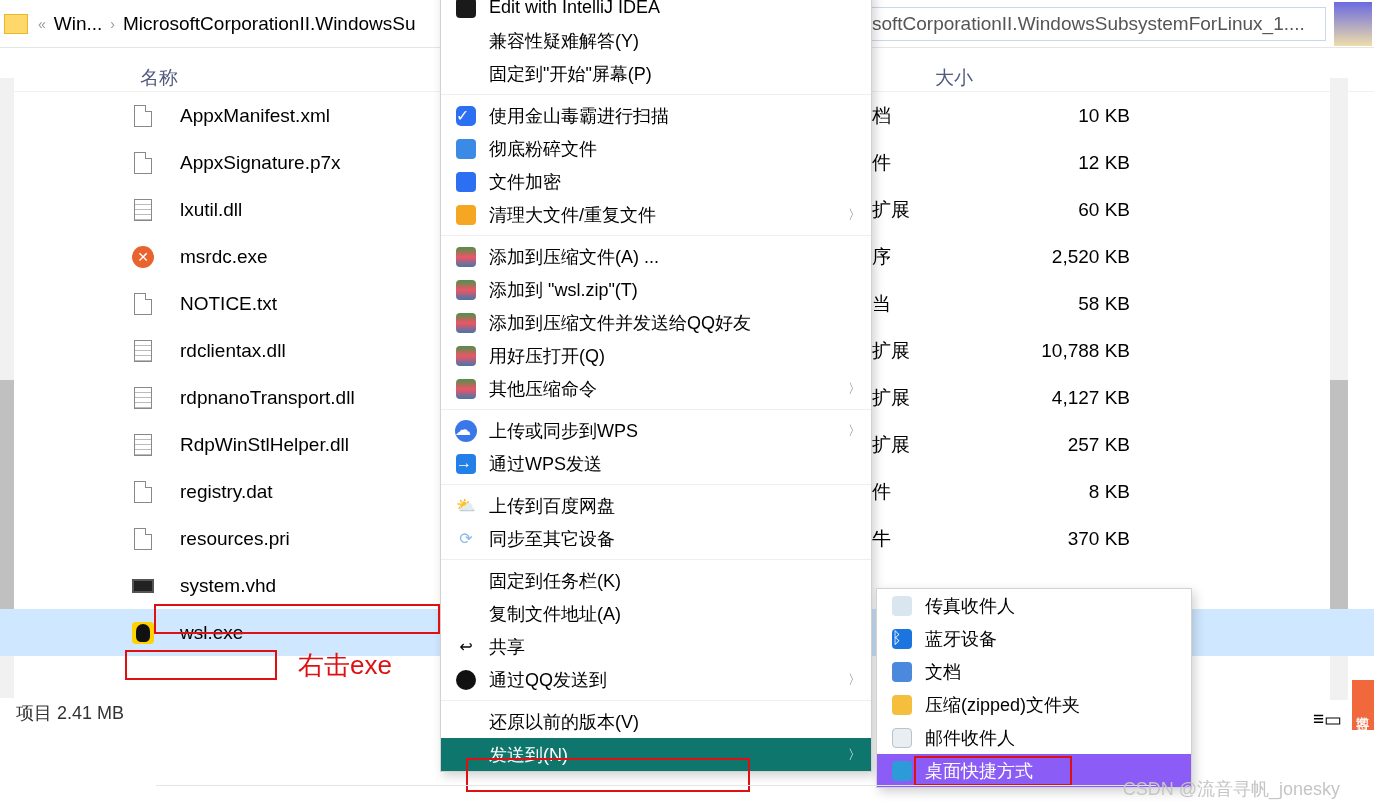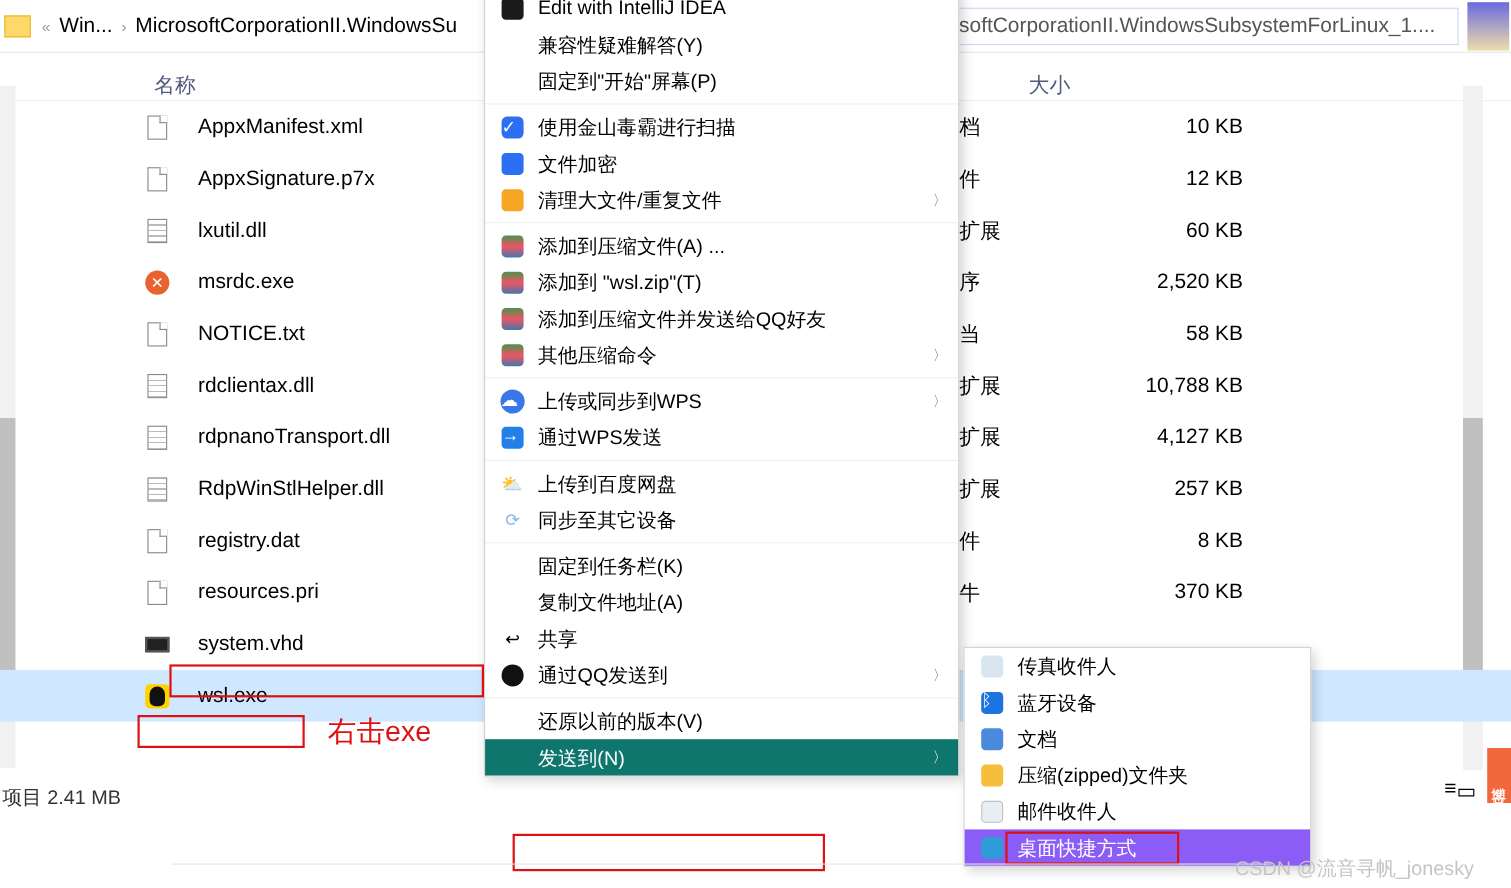--- a/index.html
+++ b/index.html
@@ -74,21 +74,21 @@
 .redbox { position:absolute; border:2px solid #d11; pointer-events:none; }
 .redtext { position:absolute; color:#d11; font-size:26px; pointer-events:none; }
 
 
 .vbar { position:absolute; right:26px; top:78px; width:18px; height:622px; background:#f1f1f1; }
 .vthumb { position:absolute; right:26px; top:380px; width:18px; height:236px; background:#c0c0c0; }
 .vbar2 { position:absolute; left:0; top:78px; width:14px; height:620px; background:#f1f1f1; }
 .vthumb2 { position:absolute; left:0; top:380px; width:14px; height:234px; background:#c0c0c0; }
 
 
-.status { position:absolute; left:0; bottom:70px; height:36px; display:flex; align-items:flex-end; font-size:18px; color:#333; padding-left:2px;}
+.status { position:absolute; left:0; bottom:70px; height:36px; display:flex; align-items:flex-start; font-size:18px; color:#333; padding-left:16px;}
 .status-group { position:absolute; right:32px; bottom:76px; display:flex; }
 
 
 .sidetab { position:absolute; right:0; top:680px; width:22px; height:50px; background:#f0683c; color:#fff; writing-mode:vertical-rl; font-size:14px; display:flex; align-items:center; justify-content:center;}
 
 
 .wm { position:absolute; right:34px; bottom:6px; color:#c5c5c5; font-size:18px; }
 .bottom-border{position:absolute; left:156px; bottom:0; width:1000px; height:22px; border-top:1px solid #e5e5e5;}
 </style>
 </head>
@@ -233,20 +233,26 @@
     </div>
   <div class="sep"></div>
   <div class="row">
       <span class="mico">
         <span class="sq sq-scan">✓</span>
       </span>
       <span>使用金山毒霸进行扫描</span>
     </div>
   <div class="row">
       <span class="mico">
+        <span class="sq sq-shred"></span>
+      </span>
+      <span>彻底粉碎文件</span>
+    </div>
+  <div class="row">
+      <span class="mico">
         <span class="sq sq-lock"></span>
       </span>
       <span>文件加密</span>
     </div>
   <div class="row">
       <span class="mico">
         <span class="sq sq-clean"></span>
       </span>
       <span>清理大文件/重复文件</span>
       <span class="arrow">〉</span>
@@ -262,20 +268,26 @@
       <span class="mico">
         <span class="sq sq-zip"></span>
       </span>
       <span>添加到 "wsl.zip"(T)</span>
     </div>
   <div class="row">
       <span class="mico">
         <span class="sq sq-zip"></span>
       </span>
       <span>添加到压缩文件并发送给QQ好友</span>
+    </div>
+  <div class="row">
+      <span class="mico">
+        <span class="sq sq-zip"></span>
+      </span>
+      <span>用好压打开(Q)</span>
     </div>
   <div class="row">
       <span class="mico">
         <span class="sq sq-zip"></span>
       </span>
       <span>其他压缩命令</span>
       <span class="arrow">〉</span>
     </div>
   <div class="sep"></div>
   <div class="row">

